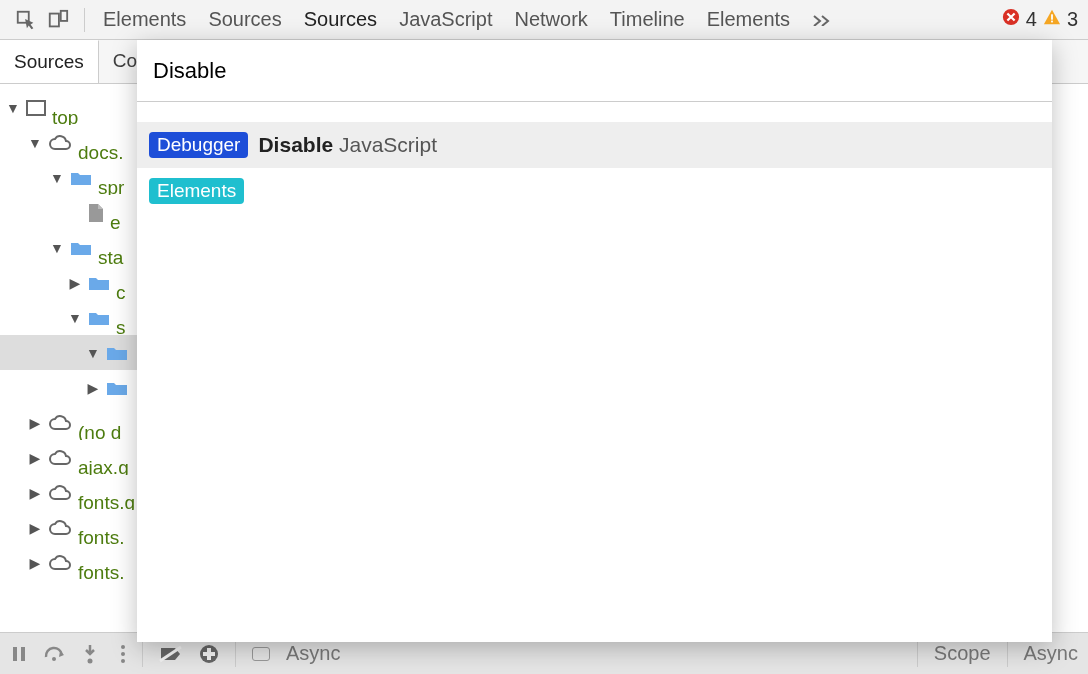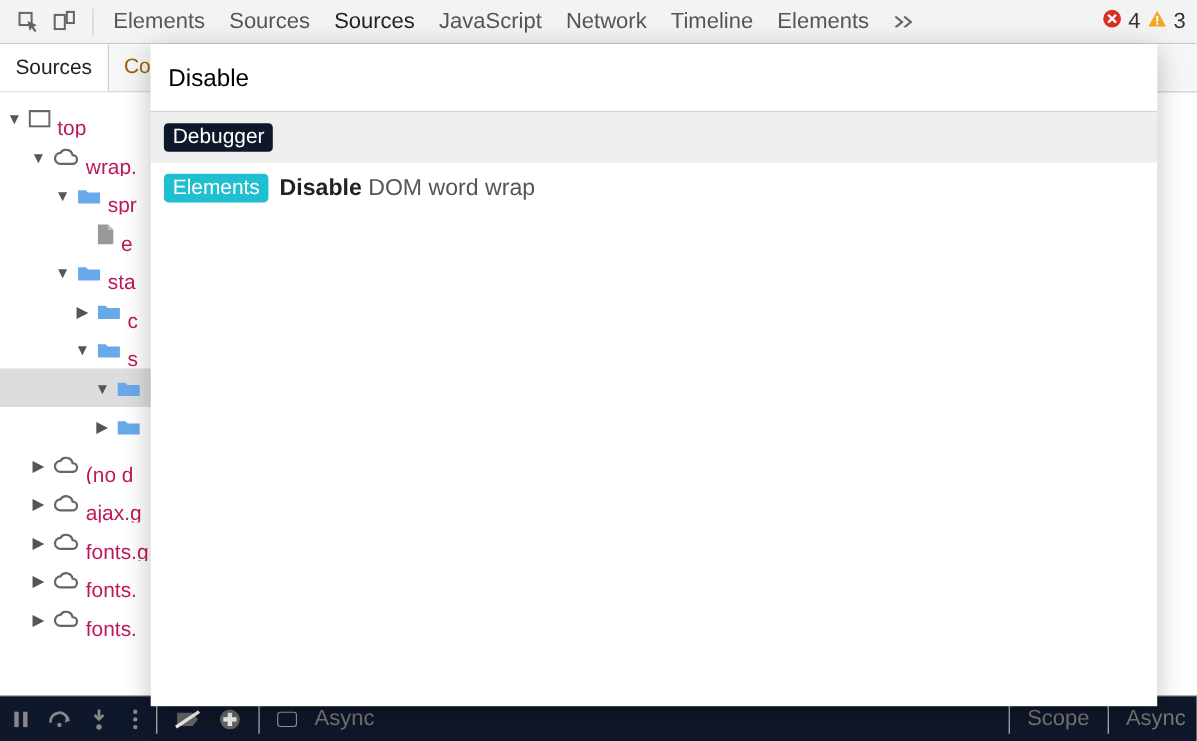--- a/index.html
+++ b/index.html
@@ -54,21 +54,21 @@
 .status-group .warn-icon { color: #f5a623; }
 .subtabs {
   display: flex;
   height: 44px;
   border-bottom: 1px solid #ccc;
   background: #f6f6f6;
 }
 .subtabs .subtab {
   padding: 10px 14px;
   font-size: 19px;
-  color: #a16207;
+  color: #404040;
   border-right: 1px solid #ccc;
   cursor: pointer;
 }
 .subtabs .subtab.active {
   background: #fff;
   color: #222;
   border-top: 1px solid #fff;
 }
 .tree {
   padding: 6px 0;
@@ -88,38 +88,39 @@
 }
 .tree-row.selected { background: #ddd; }
 .disclosure {
   width: 14px;
   display: inline-flex;
   justify-content: center;
   color: #555;
   font-size: 14px;
 }
 .ticon { display: inline-flex; align-items: center; }
-.tree-row .label { color: #be185d; margin-top: 20px; }
+.tree-row .label { color: #4d7c0f; margin-top: 20px; }
 .indent0 { padding-left: 6px; }
 .indent1 { padding-left: 28px; }
 .indent2 { padding-left: 50px; }
 .indent3 { padding-left: 68px; }
 .indent4 { padding-left: 86px; }
 
 .cmd-overlay {
   position: absolute;
   top: 40px;
   left: 137px;
   right: 36px;
   bottom: 32px;
   background: #fff;
   box-shadow: 0 6px 24px rgba(0,0,0,0.25);
   display: flex;
   flex-direction: column;
   z-index: 10;
+  gap: 20px;
 }
 .cmd-input {
   height: 62px;
   border: none;
   border-bottom: 1px solid #ccc;
   padding: 0 16px;
   font-size: 22px;
   outline: none;
   width: 100%;
 }
@@ -134,32 +135,32 @@
   cursor: pointer;
 }
 .cmd-item.selected { background: #eee; }
 .cmd-badge {
   display: inline-block;
   padding: 2px 8px;
   border-radius: 4px;
   color: #fff;
   font-size: 19px;
 }
-.cmd-badge.debugger { background: #0f172a; }
+.cmd-badge.debugger { background: #1d4ed8; }
 .cmd-badge.elements { background: #1fbfcf; }
 .cmd-item .match { color: #222; font-weight: 700; }
 
 .bottombar {
   position: absolute;
   left: 0;
   right: 0;
   bottom: 0;
   height: 42px;
   border-top: 1px solid #ccc;
-  background: #0f172a;
+  background: #e5e5e5;
   display: flex;
   align-items: center;
   gap: 16px;
   padding: 0 10px;
   font-size: 20px;
   color: #777;
 }
 .bottombar .vdiv { width: 1px; height: 26px; background: #ccc; }
 .bb-icon { display: inline-flex; color: #888; }
 .bb-checkbox { width: 18px; height: 14px; border: 1px solid #999; border-radius: 3px; display: inline-block; }
@@ -231,21 +232,21 @@
       </span>
       <span class="label">top</span>
     </div>
     <div class="tree-row indent1">
       <span class="disclosure">▼</span>
       <span class="ticon">
         <svg width="24" height="16" viewBox="0 0 24 16" fill="none" stroke="#666" stroke-width="2">
           <path d="M7 14 a5 5 0 0 1 0 -10 a6 6 0 0 1 11 2 a4 4 0 0 1 0 8 z"></path>
         </svg>
       </span>
-      <span class="label">wrap.</span>
+      <span class="label">docs.</span>
     </div>
     <div class="tree-row indent2">
       <span class="disclosure">▼</span>
       <span class="ticon">
         <svg width="22" height="16" viewBox="0 0 22 16" fill="#6aa9e9">
           <path d="M1 3 h7 l2 2 h11 v10 H1 z"></path>
         </svg>
       </span>
       <span class="label">spr</span>
     </div>
@@ -349,24 +350,24 @@
       </span>
       <span class="label">fonts.</span>
     </div>
   </div>
 
 <div class="cmd-overlay">
   <input class="cmd-input" value="Disable" style="">
   <div class="cmd-results" id="cmd-results">
       <div class="cmd-item selected">
         <span class="cmd-badge debugger">Debugger</span>
+        <span><span class="match">Disable</span> JavaScript</span>
       </div>
       <div class="cmd-item">
         <span class="cmd-badge elements">Elements</span>
-        <span><span class="match">Disable</span> DOM word wrap</span>
       </div>
     </div>
 </div>
 
 <div class="bottombar">
   <span class="bb-icon">
     <svg width="18" height="18" viewBox="0 0 18 18" fill="#888">
         <rect x="3" y="2" width="4" height="14"></rect>
         <rect x="11" y="2" width="4" height="14"></rect>
       </svg>

